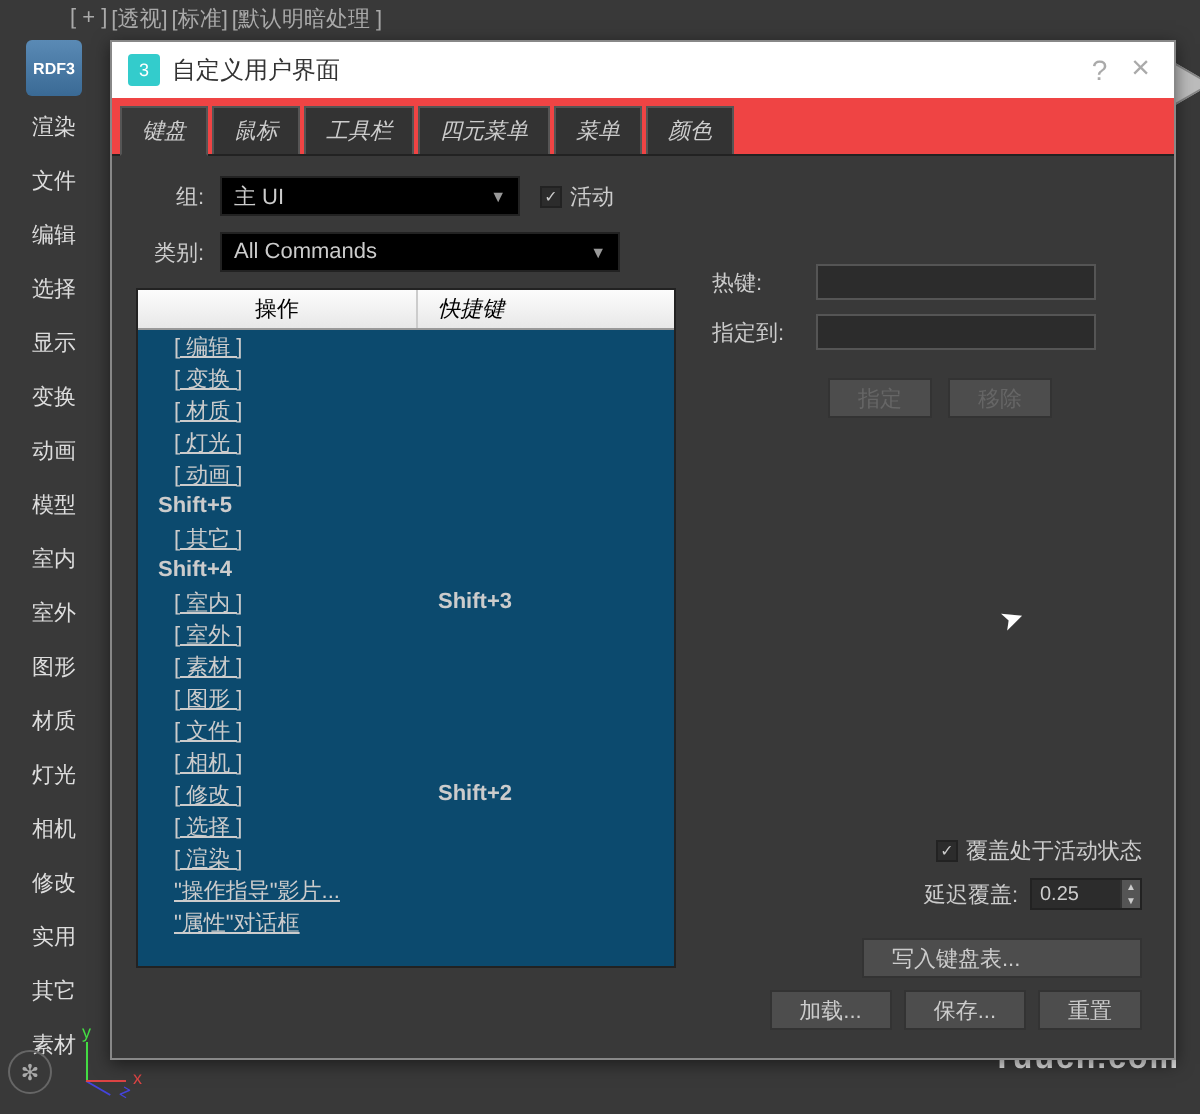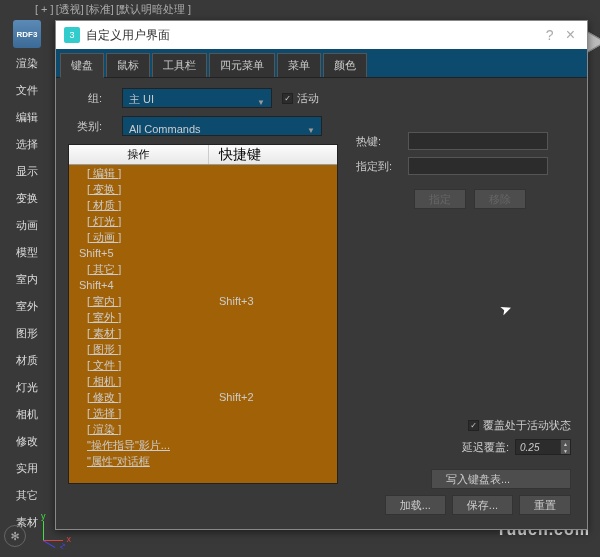--- a/index.html
+++ b/index.html
@@ -27,64 +27,64 @@
 
 .dialog { position: absolute; left: 55px; top: 20px; width: 533px; height: 510px; background: #fafafa; border: 1px solid #888; box-shadow: 0 2px 8px rgba(0,0,0,0.5); }
 .dlg-titlebar { height: 28px; background: #fff; display: flex; align-items: center; padding: 0 8px; color: #333; }
 .dlg-icon { width: 16px; height: 16px; background: #3cc; border-radius: 2px; margin-right: 6px; font-size: 9px; color: #fff; display: flex; align-items: center; justify-content: center; }
 .dlg-title { flex: 1; font-size: 12px; }
 .dlg-help { color: #aaa; margin-right: 8px; font-size: 14px; }
 .dlg-close { color: #aaa; font-size: 16px; padding: 0 4px; }
 
 .dlg-body { background: #393939; height: calc(100% - 28px); padding: 0; }
 
-.tab-strip { border-bottom: 1px solid #222; background: #0c4a6e; padding: 4px 4px 0; display: flex; gap: 2px; }
+.tab-strip { border-bottom: 1px solid #222; background: #ef4444; padding: 4px 4px 0; display: flex; gap: 2px; font-style: italic; }
 .tab { padding: 4px 10px; color: #ccc; border: 1px solid #555; border-bottom: none; background: #393939; cursor: pointer; font-size: 11px; }
 .tab.active { background: #393939; border-bottom: 1px solid #393939; margin-bottom: -1px; }
 .tab:not(.active) { background: #333; }
 
 .tab-content { padding: 10px 12px; color: #ccc; display: flex; gap: 18px; }
 
 .left-col { width: 270px; }
 .right-col { flex: 1; padding-top: 44px; }
 
 .form-row { display: flex; align-items: center; margin-bottom: 8px; }
 .form-label { width: 42px; text-align: right; padding-right: 8px; color: #ccc; }
-.dropdown { flex: 0 0 150px; height: 20px; background: #0c4a6e; border: 1px solid #222; color: #ccc; display: flex; align-items: flex-end; justify-content: space-between; padding: 0 6px; margin-left: 12px; }
+.dropdown { flex: 0 0 150px; height: 20px; background: #000000; border: 1px solid #222; color: #ccc; display: flex; align-items: center; justify-content: space-between; padding: 0 6px; }
 .dd-arrow { font-size: 8px; color: #999; }
 .chk { display: flex; align-items: center; margin-left: 10px; gap: 4px; }
 .chk-box { width: 11px; height: 11px; border: 1px solid #222; background: #2c2c2c; display: flex; align-items: center; justify-content: center; font-size: 8px; color: #ccc; }
 
-.table-wrap { border: 1px solid #222; background: #a16207; height: 340px; margin-top: 4px; position: relative; overflow: hidden; }
+.table-wrap { border: 1px solid #222; background: #0c4a6e; height: 340px; margin-top: 4px; position: relative; overflow: hidden; }
 .table-header { display: flex; background: linear-gradient(#fcfcfc, #e8e8e8); color: #000; height: 20px; border-bottom: 1px solid #999; }
 .th1 { width: 140px; border-right: 1px solid #ccc; display: flex; align-items: center; justify-content: center; font-size: 11px; }
-.th2 { flex: 1; display: flex; align-items: center; padding-left: 10px; font-size: 14px; }
+.th2 { flex: 1; display: flex; align-items: center; padding-left: 10px; font-size: 11px; font-style: italic; }
 .table-body { overflow-y: auto; height: calc(100% - 20px); }
 .table-body::-webkit-scrollbar { width: 14px; }
 .table-body::-webkit-scrollbar-track { background: #2c2c2c; }
 .table-body::-webkit-scrollbar-thumb { background: #555; border: 1px solid #333; }
 .tr { display: flex; height: 16px; align-items: center; color: #ccc; font-size: 11px; }
 .td1 { width: 140px; padding-left: 18px; white-space: nowrap; overflow: hidden; text-decoration: underline; }
-.td2 { flex: 1; padding-left: 10px; }
+.td2 { flex: 1; padding-left: 10px; font-weight: bold; }
 
 .field-row { display: flex; align-items: center; margin-bottom: 7px; }
 .field-label { width: 52px; padding-right: 6px; color: #ccc; }
 .text-input { flex: 1; height: 18px; background: #2c2c2c; border: 1px solid #555; max-width: 140px; }
 
 .btn-row { display: flex; gap: 8px; margin: 14px 0 0 58px; }
 .btn { height: 20px; padding: 0 14px; background: #4d4d4d; border: 1px solid #333; color: #888; display: flex; align-items: center; font-size: 11px; cursor: pointer; }
 .btn.disabled { color: #666; }
 .btn.enabled { color: #ccc; }
 
 .cursor-arrow { position: absolute; right: 75px; top: 280px; font-size: 14px; color: #fff; transform: rotate(-20deg); }
 
 .lower-right { position: absolute; right: 16px; bottom: 14px; width: 220px; }
 .chk-row { display: flex; align-items: center; justify-content: flex-end; gap: 4px; margin-bottom: 6px; }
 .spin-row { display: flex; align-items: center; justify-content: flex-end; gap: 6px; margin-bottom: 14px; }
-.spin { width: 56px; height: 16px; background: #2c2c2c; border: 1px solid #222; display: flex; align-items: center; padding: 0 4px; font-size: 10px; position: relative; font-style: italic; }
+.spin { width: 56px; height: 16px; background: #2c2c2c; border: 1px solid #222; display: flex; align-items: center; padding: 0 4px; font-size: 10px; position: relative; }
 .spin-btns { position: absolute; right: 0; top: 0; bottom: 0; width: 10px; display: flex; flex-direction: column; }
 .spin-btns span { flex: 1; background: #555; font-size: 5px; display: flex; align-items: center; justify-content: center; color: #ccc; border-left: 1px solid #333; }
 .bottom-btn-row { display: flex; gap: 6px; justify-content: flex-end; margin-top: 6px; }
 .wide-btn { width: 140px; margin-left: auto; }
 </style>
 </head>
 <body>
 
 <div class="bg-top-bar">
   <span>[ + ]</span>

